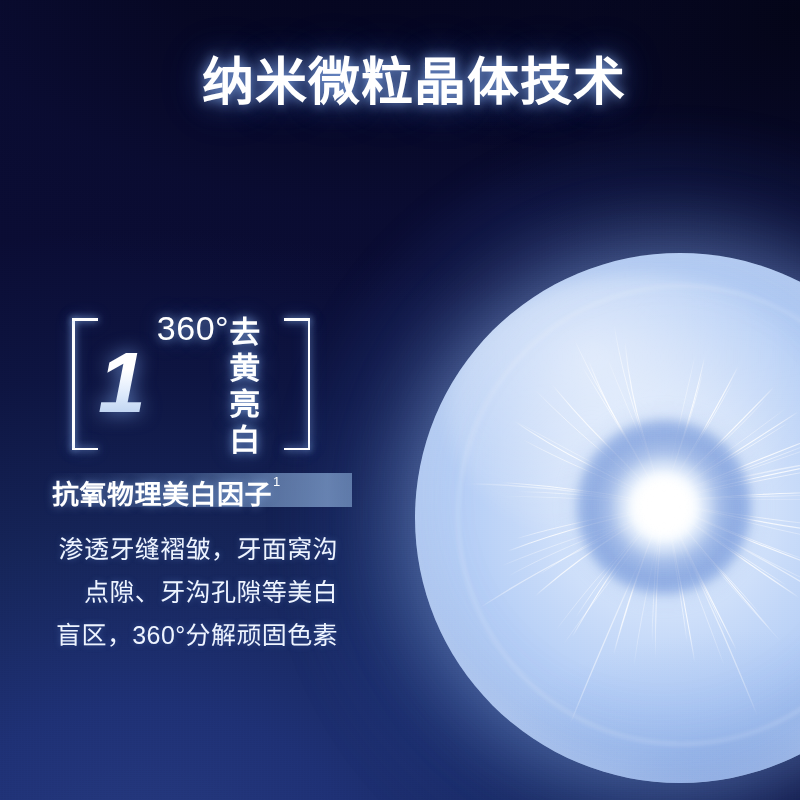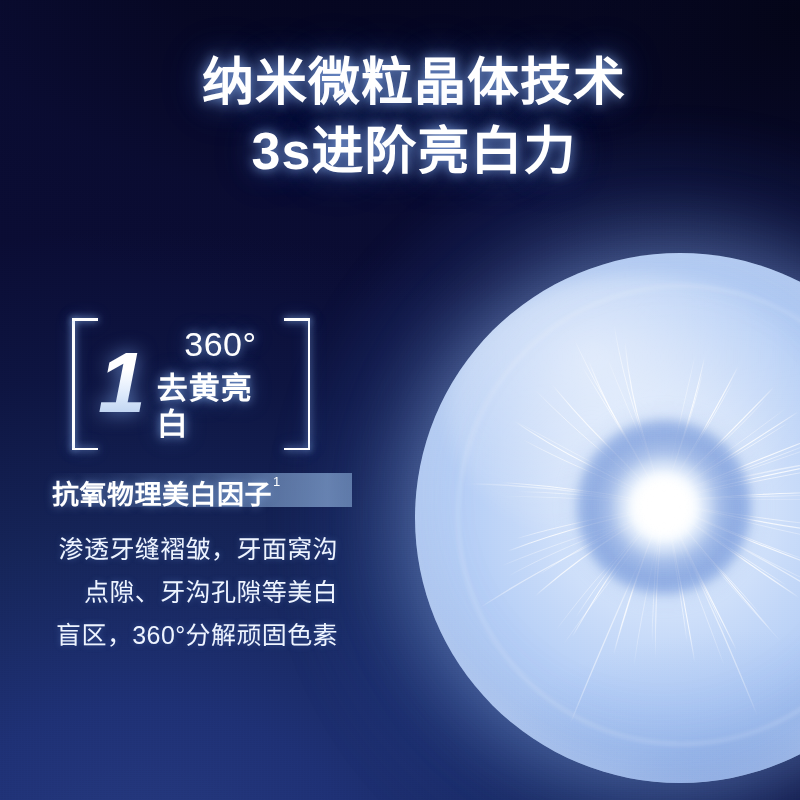--- a/index.html
+++ b/index.html
@@ -282,22 +282,21 @@
     background: linear-gradient(180deg, #ffffff 0%, #ffffff 34%, #dce9fb 62%, #a9c4ea 100%);
     -webkit-background-clip: text;
     background-clip: text;
     color: transparent;
     -webkit-text-fill-color: transparent;
     filter: drop-shadow(0 0 10px rgba(140,185,255,0.65));
     padding-bottom: 4px;
   }
   .claim-stack {
     display: flex;
-    flex-direction: column;
-    align-items: center;
+    flex-direction: row;
     line-height: 1.16;
   }
   .claim-360 {
     color: #ffffff;
     font-size: 34px;
     font-weight: 400;
     letter-spacing: 0.5px;
     text-shadow: 0 0 10px rgba(150,195,255,0.75), 0 0 22px rgba(110,160,250,0.40);
   }
   .claim-sub {
@@ -487,21 +486,20 @@
 
       <div class="core-ring"></div>
       <div class="core-halo"></div>
       <div class="core-hot"></div>
     </div>
     <div class="sphere-rim"></div>
   </div>
 
   <div class="headline">
     <div class="headline-line l1">纳米微粒晶体技术</div>
-    <div class="headline-line l2">3s进阶亮白力</div>
   </div>
 
   <div class="bracket-block">
     <div class="bracket left">
       <span class="cap-t"></span>
       <span class="cap-b"></span>
     </div>
     <div class="bracket right">
       <span class="cap-t"></span>
       <span class="cap-b"></span>

